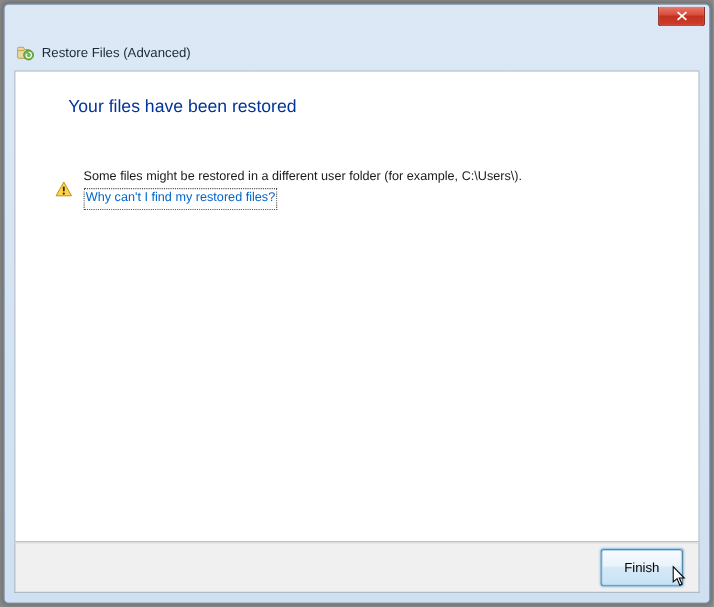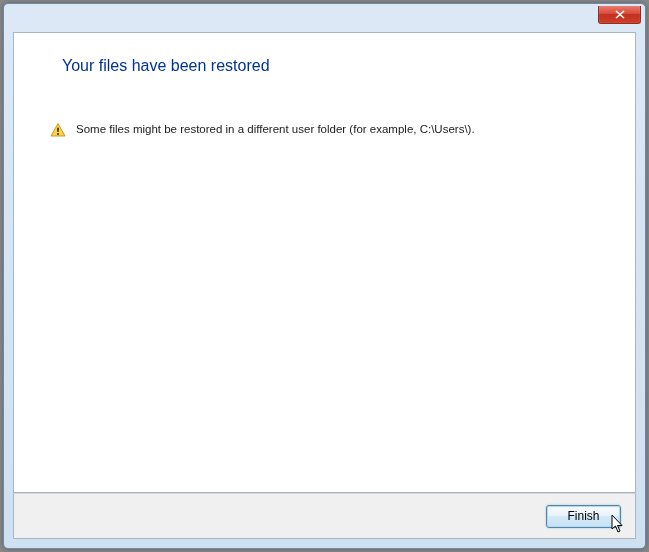--- a/index.html
+++ b/index.html
@@ -99,21 +99,21 @@
       border: 1px solid #a6b6c7;
       border-top: 1px solid #d5d5d5;
       display: flex;
       align-items: center;
       justify-content: flex-end;
       padding-right: 14px;
       position: relative;
     }
     .finish-btn {
       width: 75px;
-      height: 23px;
+      height: 34px;
       background: linear-gradient(to bottom, #f7fbff 0%, #eaf3fb 45%, #d5e9f7 50%, #c7e2f6 100%);
       border: 1px solid #5586a3;
       border-radius: 3px;
       font-size: 12px;
       font-family: inherit;
       color: #000;
       box-shadow: 0 0 0 1px #b5d7ef inset, 0 0 2px #8ec1e8;
       cursor: pointer;
     }
     .cursor {
@@ -128,32 +128,43 @@
 
 <div class="window">
   <div class="titlebar">
     <div class="close-btn">
       <svg width="10" height="9" viewBox="0 0 10 9">
         <path d="M1 1 L9 8 M9 1 L1 8" stroke="#fff" stroke-width="1.6" fill="none"></path>
       </svg>
     </div>
   </div>
 
+  <div class="header">
+    <svg width="18" height="18" viewBox="0 0 18 18">
+      <rect x="2" y="6" width="11" height="8" rx="1" fill="#e8d9a0" stroke="#b89b4a" stroke-width="0.8"></rect>
+      <rect x="2" y="4" width="6" height="3" rx="1" fill="#e8d9a0" stroke="#b89b4a" stroke-width="0.8"></rect>
+      <circle cx="12" cy="11" r="4.5" fill="#6fb84a" stroke="#3a7a1f" stroke-width="0.6"></circle>
+      <path d="M12 8.5 A2.5 2.5 0 1 1 9.6 11" stroke="#fff" stroke-width="1.1" fill="none"></path>
+      <path d="M9.2 9.5 L9.6 11.2 L11.2 10.6 Z" fill="#fff"></path>
+    </svg>
+    <span class="header-title">Restore Files (Advanced)</span>
+  </div>
 
   <div class="content">
     <div class="main-heading">Your files have been restored</div>
 
     <div class="warning-row">
       <svg class="warning-icon" width="16" height="16" viewBox="0 0 16 16">
         <path d="M8 1.5 L15 14 L1 14 Z" fill="#ffd24a" stroke="#b58900" stroke-width="0.8"></path>
         <rect x="7.2" y="5.5" width="1.6" height="4.5" rx="0.8" fill="#2a2a2a"></rect>
         <circle cx="8" cy="12" r="1" fill="#2a2a2a"></circle>
       </svg>
       <div class="warning-text">
         <span>Some files might be restored in a different user folder (for example, C:\Users\).</span><br>
+        <a href="#" class="help-link">Why can't I find my restored files?</a>
       </div>
     </div>
   </div>
 
   <div class="footer">
     <button class="finish-btn">Finish</button>
     <svg class="cursor" width="14" height="20" viewBox="0 0 14 20">
       <path d="M1 1 L1 15 L4.5 12 L7 18 L9 17 L6.5 11.5 L11 11.5 Z" fill="#fff" stroke="#000" stroke-width="1"></path>
     </svg>
   </div>

